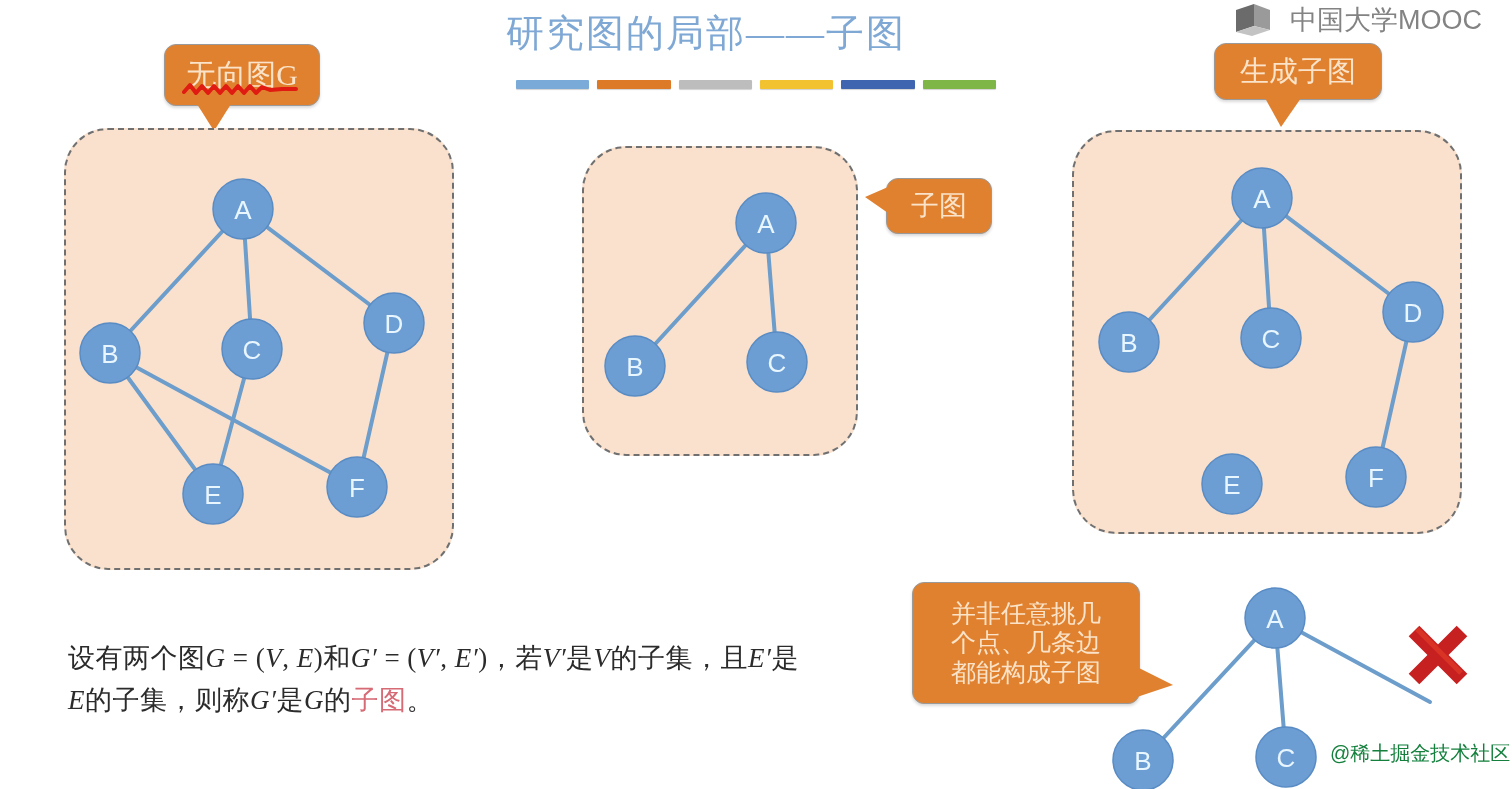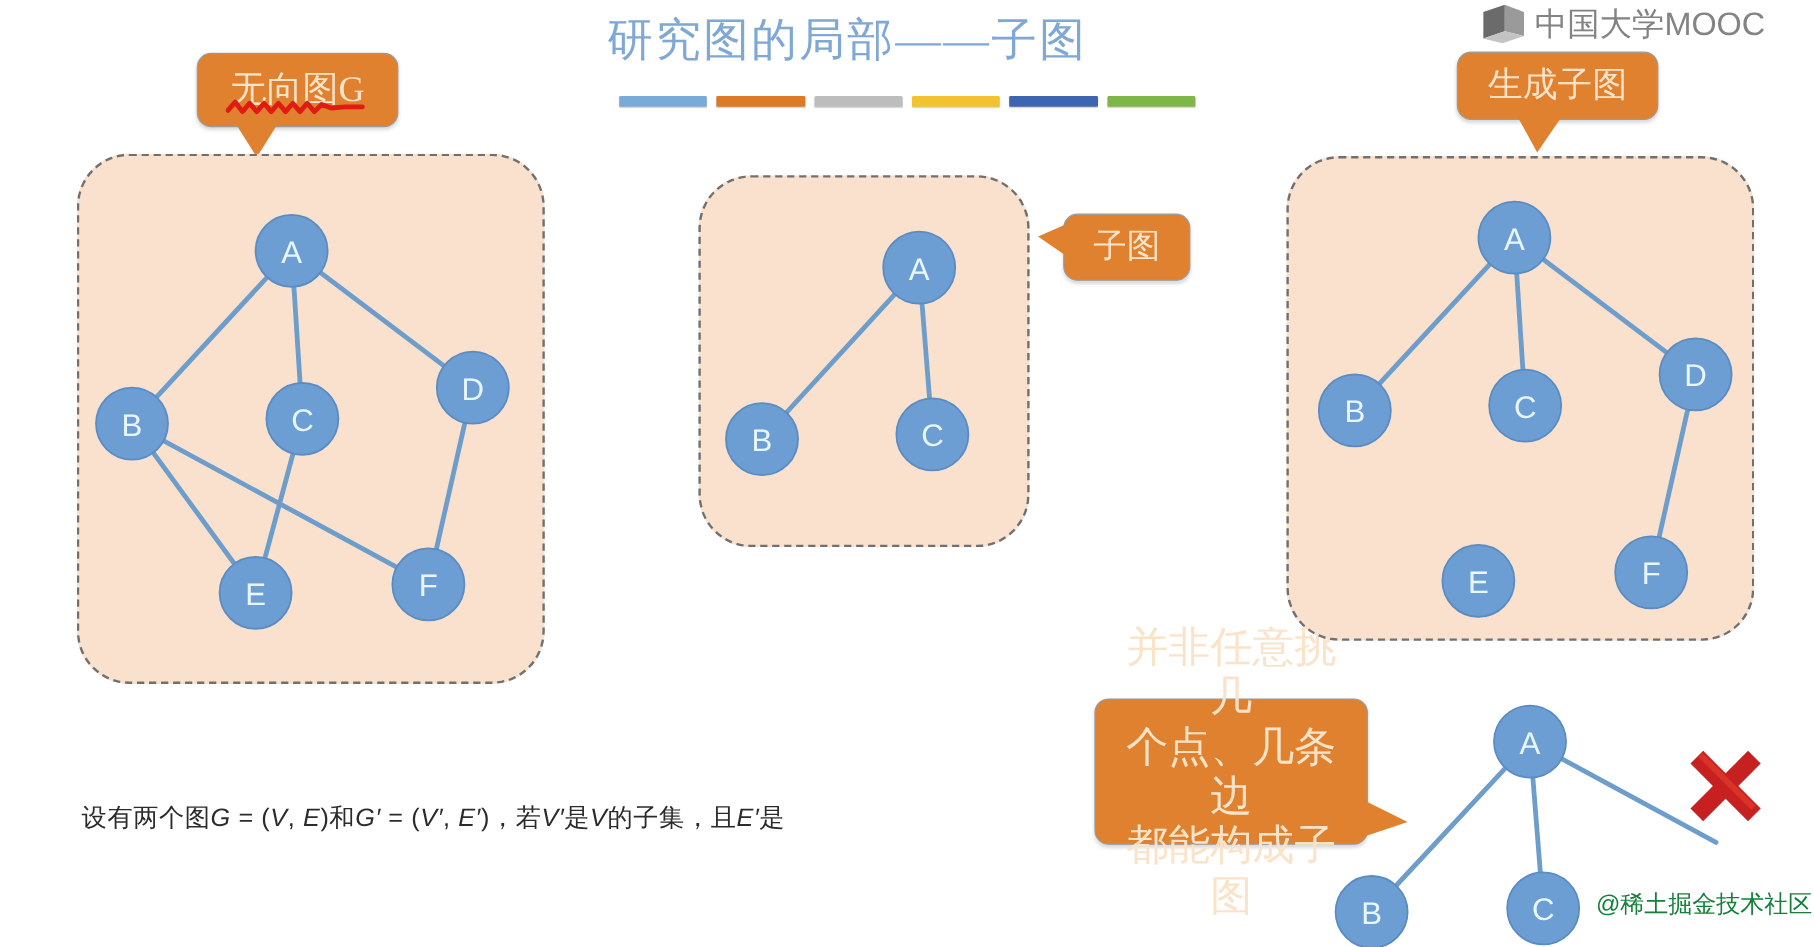--- a/index.html
+++ b/index.html
@@ -50,21 +50,21 @@
     box-shadow: 0 1px 1px rgba(0,0,0,0.18);
   }
 
   
   #mooc-logo {
     position: absolute;
     left: 1236px;
     top: 2px;
     display: flex;
     align-items: center;
-    gap: 3px;
+    gap: 14px;
   }
   #mooc-logo .book {
     width: 40px;
     height: 32px;
     position: relative;
   }
   #mooc-logo .logo-text {
     font-family: "Liberation Sans", "DejaVu Sans", sans-serif;
     font-size: 27px;
     color: #838383;
@@ -126,27 +126,26 @@
   }
   .tail {
     position: absolute;
     width: 0;
     height: 0;
   }
 
   
   .body-text {
     position: absolute;
-    font-family: Liberation Sans, sans-serif;
-    font-size: 21px;
+    font-family: Liberation Serif, serif;
+    font-size: 27px;
     color: #2b2b2b;
     line-height: 1.55;
     letter-spacing: 0.5px;
     white-space: nowrap;
-    margin-top: 28px;
   }
   .hl-red { color: #d66a75; }
   .ital { font-style: italic; }
 
   
   #red-x {
     position: absolute;
     left: 1405px;
     top: 622px;
     width: 66px;
@@ -184,41 +183,41 @@
     <div class="book">
       <svg width="40" height="32" viewBox="0 0 40 32">
         <polygon points="0,6 18,0 18,22 0,28" fill="#6b6b6b"></polygon>
         <polygon points="18,0 34,6 34,26 18,22" fill="#9a9a9a"></polygon>
         <polygon points="0,28 18,22 34,26 16,32" fill="#c3c3c3"></polygon>
       </svg>
     </div>
     <div class="logo-text">中国大学MOOC</div>
   </div>
 
-  <div class="callout" style="left:164px; top:44px; width:168px; height:62px; font-size:30px;">
+  <div class="callout" style="left:164px; top:44px; width:156px; height:62px; font-size:30px;">
     <div style="position:relative;">
       <span class="callout-text">无向图G</span>
       <svg style="position:absolute; left:-4px; top:24px;" width="120" height="16" viewBox="0 0 120 16">
         <polyline points="2,11 8,4 14,12 20,5 26,12 32,5 38,12 44,5 50,12 56,5 62,12 68,5 74,12 80,6 88,9 100,8 114,8" fill="none" stroke="#e01b12" stroke-width="4" stroke-linejoin="round" stroke-linecap="round"></polyline>
       </svg>
     </div>
     <div class="tail" style="left:32px; bottom:-26px; border-left:17px solid transparent; border-right:17px solid transparent; border-top:27px solid #e0812f;"></div>
   </div>
 
   <div class="callout" style="left:886px; top:178px; width:106px; height:56px; font-size:28px;">
     <span class="callout-text">子图</span>
     <div class="tail" style="left:-22px; top:8px; border-top:10px solid transparent; border-bottom:16px solid transparent; border-right:23px solid #e0812f;"></div>
   </div>
 
   <div class="callout" style="left:1214px; top:43px; width:168px; height:57px; font-size:29px;">
     <span class="callout-text">生成子图</span>
     <div class="tail" style="left:50px; bottom:-28px; border-left:16px solid transparent; border-right:20px solid transparent; border-top:29px solid #e0812f;"></div>
   </div>
 
-  <div class="callout" style="left:912px; top:582px; width:228px; height:122px; font-size:35px; padding:4px 16px;">
+  <div class="callout" style="left:912px; top:582px; width:228px; height:122px; font-size:25px; padding:4px 16px;">
     <span class="callout-text">并非任意挑几
 个点、几条边
 都能构成子图</span>
     <div class="tail" style="right:-34px; bottom:6px; border-top:18px solid transparent; border-bottom:12px solid transparent; border-left:36px solid #e0812f;"></div>
   </div>
 
   <div class="graph-panel" style="left:64px; top:128px; width:386px; height:438px;"></div>
 
   <div class="graph-panel" style="left:582px; top:146px; width:272px; height:306px;"></div>
 
@@ -304,18 +303,21 @@
       <g stroke="#e03a28" stroke-width="5" stroke-linecap="butt" opacity="0.75">
         <line x1="12" y1="7" x2="56" y2="51"></line>
       </g>
     </svg>
   </div>
 
   <div class="body-text" style="left:68px; top:638px;">
     <div>
       <span>设有两个图</span><span class="ital">G</span><span> = (</span><span class="ital">V</span><span>, </span><span class="ital">E</span><span>)和</span><span class="ital">G′</span><span> = (</span><span class="ital">V′</span><span>, </span><span class="ital">E′</span><span>)，若</span><span class="ital">V′</span><span>是</span><span class="ital">V</span><span>的子集，且</span><span class="ital">E′</span><span>是</span>
     </div>
+    <div>
+      <span class="ital">E</span><span>的子集，则称</span><span class="ital">G′</span><span>是</span><span class="ital">G</span><span>的</span><span class="hl-red">子图</span><span>。</span>
+    </div>
   </div>
 
 
   <div id="watermark">@稀土掘金技术社区</div>
 
 </div>
 
 </body></html>

